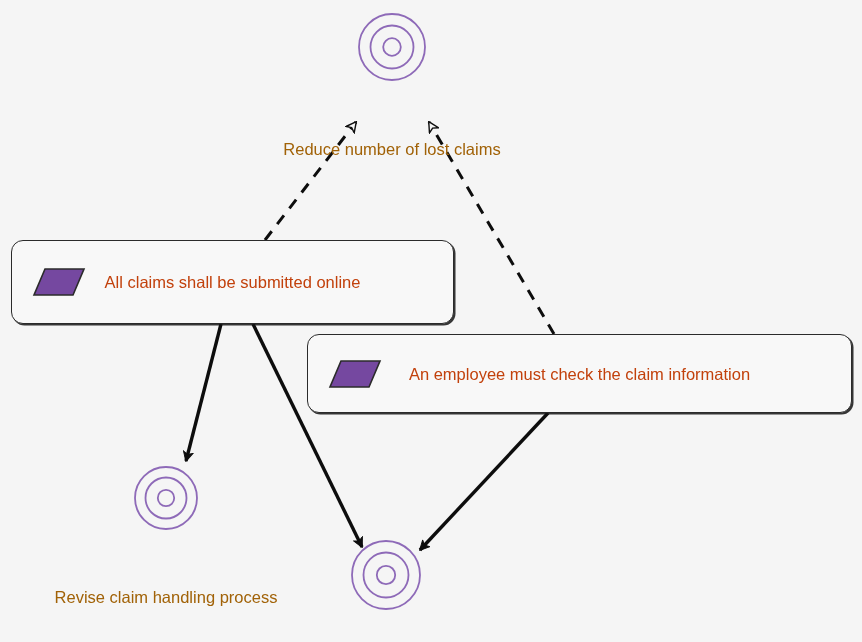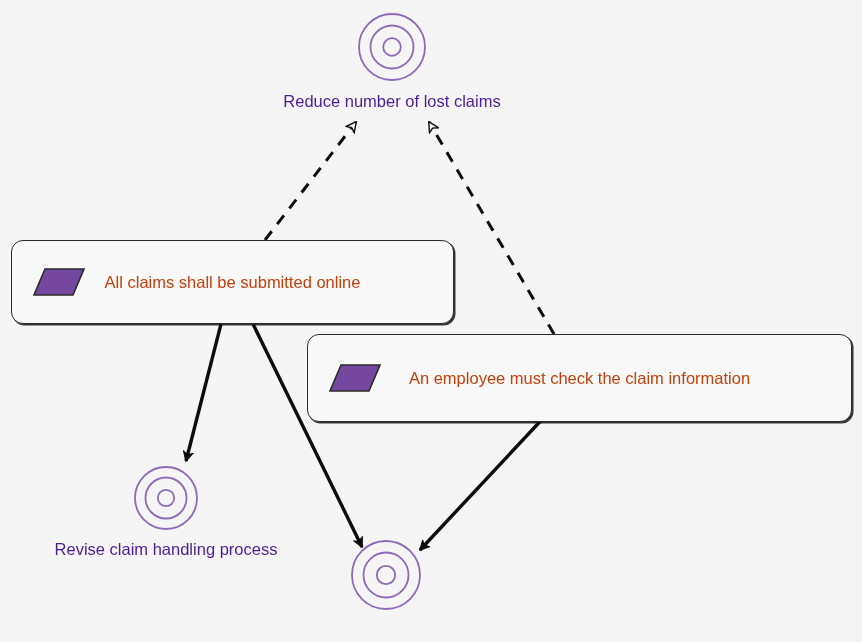--- a/index.html
+++ b/index.html
@@ -29,23 +29,24 @@
   
   .goal-icon {
     position: absolute;
     left: 0;
     top: 0;
   }
   .goal-label {
     position: absolute;
     text-align: center;
     font-size: 16.5px;
-    color: #4c1d95;
+    color: #a16207;
     white-space: nowrap;
     line-height: 1.1;
+    margin-top: 48px;
   }
   
   .req-box {
     position: absolute;
     box-sizing: border-box;
     background: #f8f8f8;
     border: 1.6px solid #2b2b2b;
     border-radius: 12px;
     box-shadow: 1.5px 1.5px 0 0 rgba(20,20,20,0.85);
   }
@@ -122,20 +123,20 @@
     </svg>
   </div>
 
   <div class="req-box" style="left:11px; top:240px; width:443px; height:84px;">
     <svg class="req-badge" width="54" height="30" viewBox="0 0 54 30">
       <polygon points="13,2 52,2 41,28 2,28" fill="#7548a0" stroke="#2b2b2b" stroke-width="1.6" stroke-linejoin="miter"></polygon>
     </svg>
     <div class="req-text">All claims shall be submitted online</div>
   </div>
 
-  <div class="req-box" style="left:307px; top:334px; width:545px; height:88px;">
+  <div class="req-box" style="left:307px; top:334px; width:545px; height:79px;">
     <svg class="req-badge" width="54" height="30" viewBox="0 0 54 30">
       <polygon points="13,2 52,2 41,28 2,28" fill="#7548a0" stroke="#2b2b2b" stroke-width="1.6" stroke-linejoin="miter"></polygon>
     </svg>
     <div class="req-text">An employee must check the claim information</div>
   </div>
 
 </div>
 
 </body></html>

